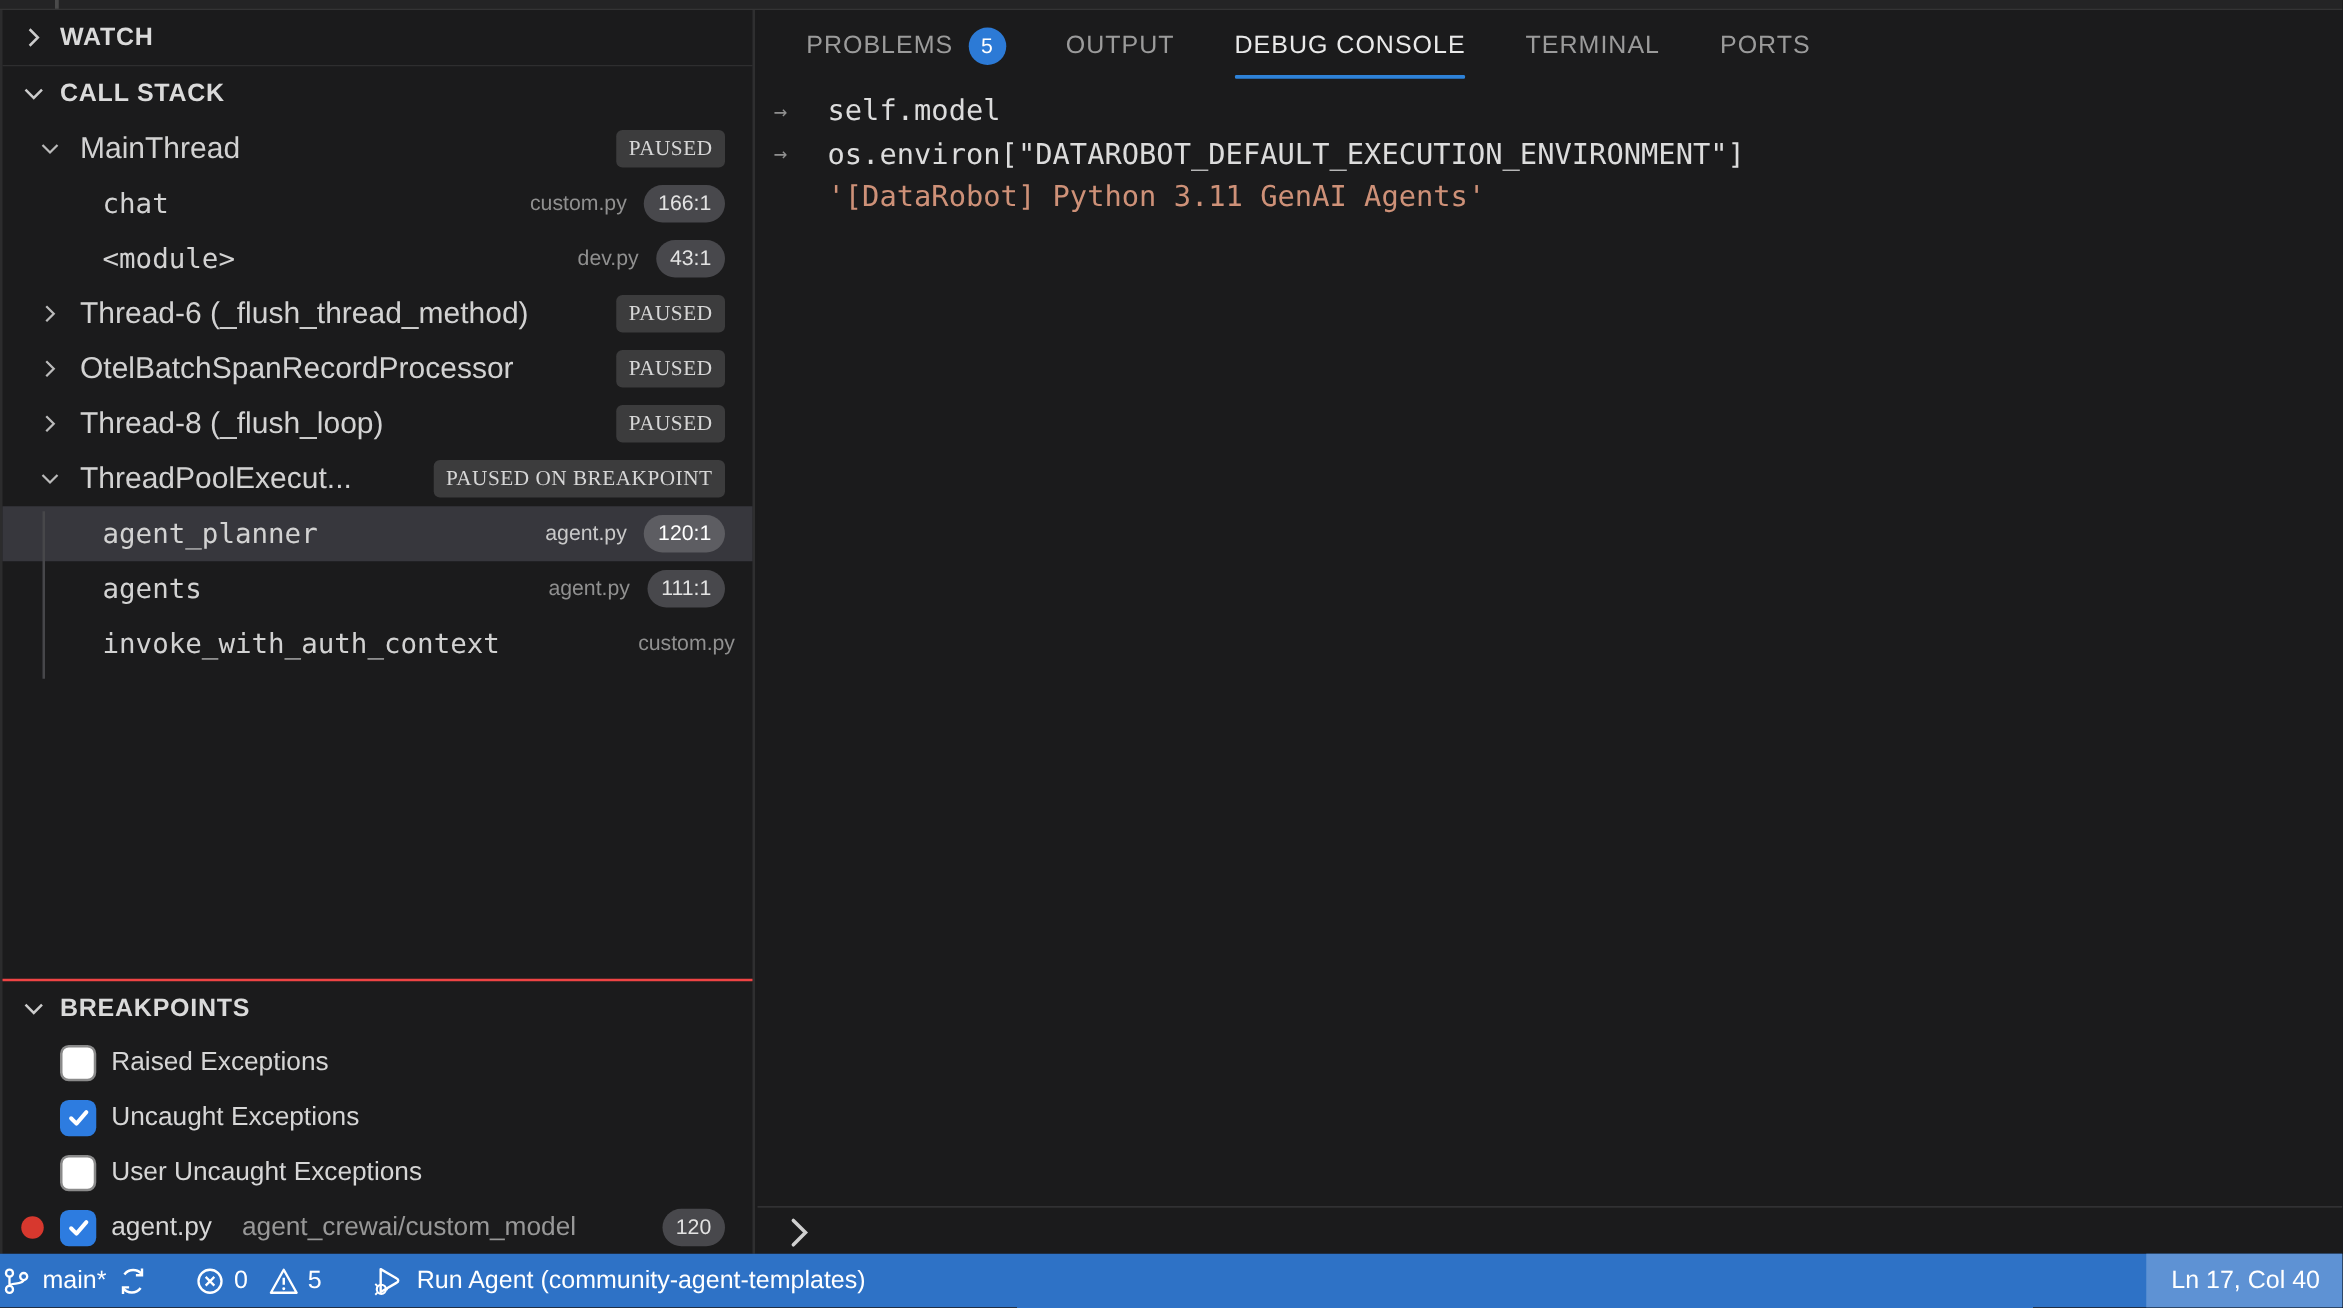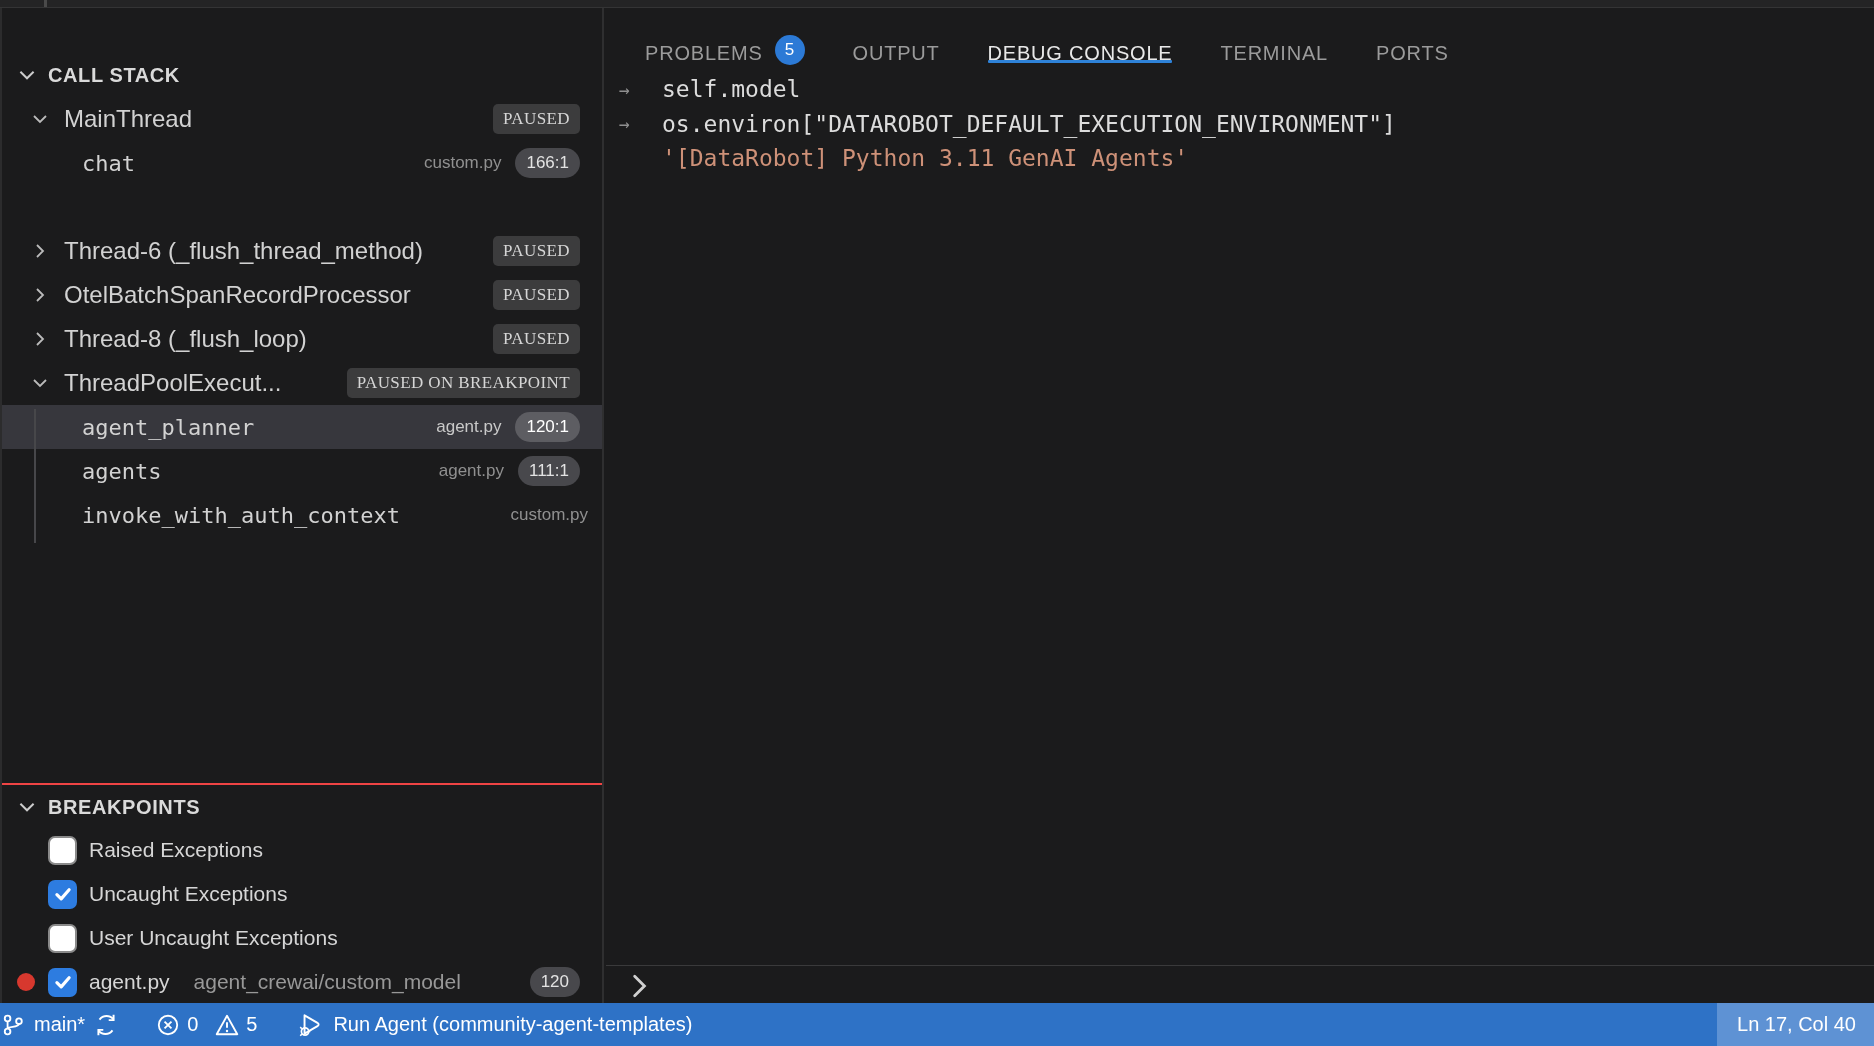--- a/index.html
+++ b/index.html
@@ -45,21 +45,21 @@
             box-sizing:border-box;display:flex;align-items:center;justify-content:center;}
   .checkbox.unchecked{background:#ffffff;border:2px solid #8a8a8a;}
   .checkbox.checked{background:#2d7ce0;}
   .bp-label{font-size:21px;color:#d6d6d6;white-space:nowrap;}
   .bp-path{font-size:21px;color:#989898;margin-left:24px;white-space:nowrap;}
 
   
   .panel{position:absolute;left:606px;top:8px;right:0;bottom:43px;background:#1b1b1c;}
   .tabbar{position:absolute;top:0;left:0;right:0;height:57px;display:flex;align-items:center;
           padding-left:39px;gap:48px;}
-  .tab{position:relative;height:57px;display:flex;align-items:flex-end;gap:12px;font-size:20px;
+  .tab{position:relative;height:57px;display:flex;align-items:center;gap:12px;font-size:20px;
        letter-spacing:.8px;color:#9b9b9b;cursor:pointer;}
   .tab.active{color:#e9e9e9;}
   .tab.active::after{content:"";position:absolute;left:0;right:0;bottom:2px;height:3px;background:#2e82d8;border-radius:1px;}
   .tab-badge{background:#2c7ad6;color:#fff;min-width:30px;height:30px;border-radius:15px;font-size:17px;
              letter-spacing:0;display:flex;align-items:center;justify-content:center;}
 
   .console{position:absolute;top:57px;left:0;right:0;bottom:37px;padding-top:7px;}
   .cline{display:flex;height:34.5px;align-items:center;font-size:23px;color:#dcdcdc;}
   .cgutter{width:43px;padding-left:13px;box-sizing:content-box;font-size:18px;color:#8f8f8f;flex:0 0 auto;}
   .ctext{white-space:pre;}
@@ -83,20 +83,28 @@
 </style>
 </head>
 <body>
 
 <div class="top-strip">
     <div class="scroll-tick"></div>
   </div>
 
 <div class="sidebar">
 
+  <div class="section-header watch-header">
+    <span class="chev">
+      <svg viewBox="0 0 20 20" width="22" height="22">
+          <polyline points="7,4 13,10 7,16" fill="none" stroke="#cccccc" stroke-width="1.8"></polyline>
+        </svg>
+    </span>
+    <span>WATCH</span>
+  </div>
 
   <div class="section-header callstack-header">
     <span class="chev">
       <svg viewBox="0 0 20 20" width="22" height="22">
           <polyline points="4,7 10,13 16,7" fill="none" stroke="#cccccc" stroke-width="1.8"></polyline>
         </svg>
     </span>
     <span>CALL STACK</span>
   </div>
 
@@ -111,20 +119,26 @@
     <span class="badge">PAUSED</span>
   </div>
 
   <div class="row" style="top:133px">
     <span class="fname mono">chat</span>
     <span class="grow"></span>
     <span class="file">custom.py</span>
     <span class="pill">166:1</span>
   </div>
 
+  <div class="row" style="top:177px">
+    <span class="fname mono">&lt;module&gt;</span>
+    <span class="grow"></span>
+    <span class="file">dev.py</span>
+    <span class="pill">43:1</span>
+  </div>
 
   <div class="row" style="top:221px">
     <span class="chev">
       <svg viewBox="0 0 20 20" width="20" height="20">
           <polyline points="7,4 13,10 7,16" fill="none" stroke="#bbbbbb" stroke-width="1.8"></polyline>
         </svg>
     </span>
     <span class="tname">Thread-6 (_flush_thread_method)</span>
     <span class="grow"></span>
     <span class="badge">PAUSED</span>

